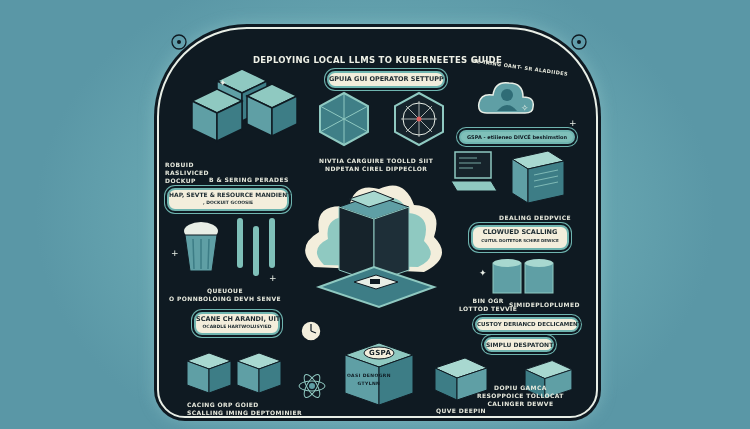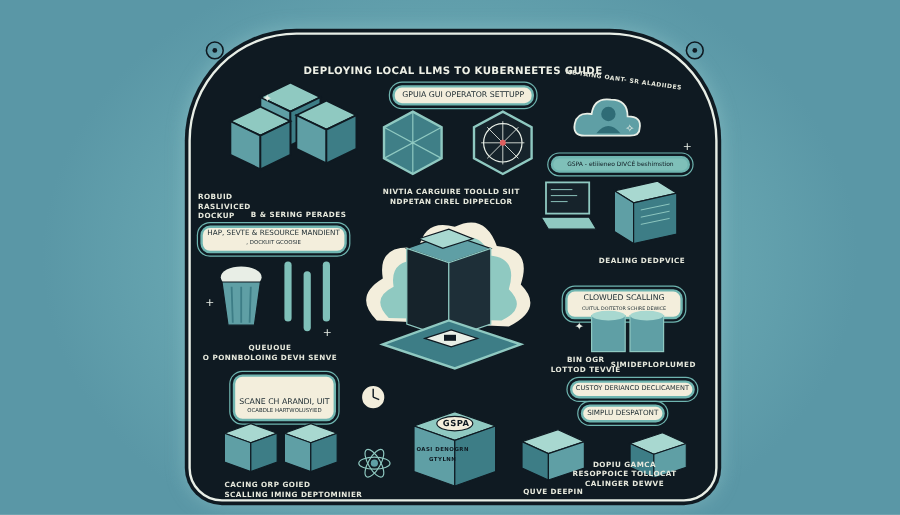--- a/index.html
+++ b/index.html
@@ -2,21 +2,21 @@
 <html><head>
 <meta charset="utf-8">
 <style>
   html,body{margin:0;padding:0;}
   body{width:750px;height:429px;overflow:hidden;position:relative;
     background:radial-gradient(ellipse 340px 260px at 375px 215px,#8cc3c4 0%,#6aa9b3 55%,#5a97a6 100%);
     font-family:"DejaVu Sans",sans-serif;}
   .panel{position:absolute;left:157px;top:27px;width:437px;height:387px;background:#0f1a22;
     border:2px solid #e8eee6;border-radius:90px 90px 28px 28px;box-shadow:0 0 0 3px #0f1a22, 0 0 18px rgba(200,240,235,0.35);overflow:hidden;}
   .lbl{position:absolute;color:#e6e8dc;font-weight:bold;font-size:6px;letter-spacing:0.4px;text-align:center;line-height:8px;white-space:nowrap;}
-  .pill{position:absolute;background:#f3eedc;border:2px solid #6fb5b0;border-radius:8px;color:#1b2a30;font-weight:normal;text-align:center;white-space:nowrap;box-shadow:0 0 0 2px #0f1a22,0 0 0 3px #6fb5b0;}
+  .pill{position:absolute;background:#f3eedc;border:2px solid #6fb5b0;border-radius:8px;color:#1b2a30;font-weight:bold;text-align:center;white-space:nowrap;box-shadow:0 0 0 2px #0f1a22,0 0 0 3px #6fb5b0;}
   .pill.teal{background:#7fc0b9;color:#0f1a22;}
   .title{position:absolute;left:0;width:437px;top:26px;text-align:center;color:#eef0e6;font-weight:bold;font-size:8.5px;letter-spacing:0.3px;}
   .star{position:absolute;color:#e8eee6;font-size:9px;line-height:9px;}
   .icon{position:absolute;}
 </style>
 </head>
 <body>
 
 <div class="panel">
 
@@ -84,21 +84,21 @@
     <polygon points="24,22 60,14 60,48 24,56" fill="#3d7d86" stroke="#0f1a22"></polygon>
     <g stroke="#8fc9c1" stroke-width="0.8">
         <line x1="30" y1="28" x2="54" y2="23"></line>
         <line x1="30" y1="34" x2="54" y2="29"></line>
         <line x1="30" y1="40" x2="54" y2="35"></line>
       </g>
   </svg>
 
   <div class="lbl" style="left:340px;top:185px;">DEALING DEDPVICE</div>
 
-  <div class="pill" style="left:312px;top:196px;width:94px;height:20px;font-size:6.5px;line-height:9px;padding-top:1px;margin-top:16px;">
+  <div class="pill" style="left:312px;top:196px;width:94px;height:20px;font-size:6.5px;line-height:9px;padding-top:1px;">
     <div>CLOWUED SCALLING</div>
     <div style="font-size:4px;line-height:7px;">CUITUL DOITETOR SCHIRE DEWICE</div>
   </div>
 
   <div class="pill" style="left:8px;top:159px;width:118px;height:18px;font-size:6px;line-height:8px;padding-top:1px;">
     <div>HAP, SEVTE &amp; RESOURCE MANDIENT</div>
     <div style="font-size:4.5px;">, DOCKUIT GCOOSIE</div>
   </div>
 
   <div class="lbl" style="left:6px;top:132px;text-align:left;white-space:pre;">ROBUID
@@ -118,21 +118,21 @@
 
   <svg class="icon" style="left:72px;top:185px" width="50" height="70" viewBox="0 0 50 70">
     <rect x="6" y="4" width="6" height="50" rx="3" fill="#7fc0b9"></rect>
     <rect x="22" y="12" width="6" height="50" rx="3" fill="#7fc0b9"></rect>
     <rect x="38" y="4" width="6" height="50" rx="3" fill="#7fc0b9"></rect>
   </svg>
 
   <div class="lbl" style="left:10px;top:258px;white-space:pre;">QUEUOUE
 O PONNBOLOING DEVH SENVE</div>
 
-  <div class="pill" style="left:35px;top:283px;width:82px;height:18px;font-size:6.5px;line-height:8px;padding-top:17px;text-align:center;">
+  <div class="pill" style="left:35px;top:283px;width:82px;height:18px;font-size:6.5px;line-height:8px;padding-top:1px;text-align:center;">
     <div>SCANE CH ARANDI, UIT</div>
     <div style="font-size:4.5px;">OCABDLE HARTWOLUSYIED</div>
   </div>
 
   <svg class="icon" style="left:135px;top:138px" width="160" height="160" viewBox="0 0 160 160">
     <path d="M20,100 Q0,80 25,65 Q20,35 55,40 Q60,15 85,22 Q110,10 120,38 Q150,40 140,70 Q160,90 130,105 Z" fill="#f3eedc"></path>
     <path d="M30,98 Q14,82 34,72 Q30,48 58,50 Q64,30 86,34 Q106,24 114,46 Q138,48 130,74 Q146,90 124,100 Z" fill="#8fc9c1"></path>
     <polygon points="45,40 80,28 115,40 80,52" fill="#5f9fa5" stroke="#0f1a22"></polygon>
     <polygon points="45,40 80,52 80,115 45,103" fill="#16232b" stroke="#8fc9c1"></polygon>
     <polygon points="80,52 115,40 115,103 80,115" fill="#1e2f38" stroke="#8fc9c1"></polygon>

